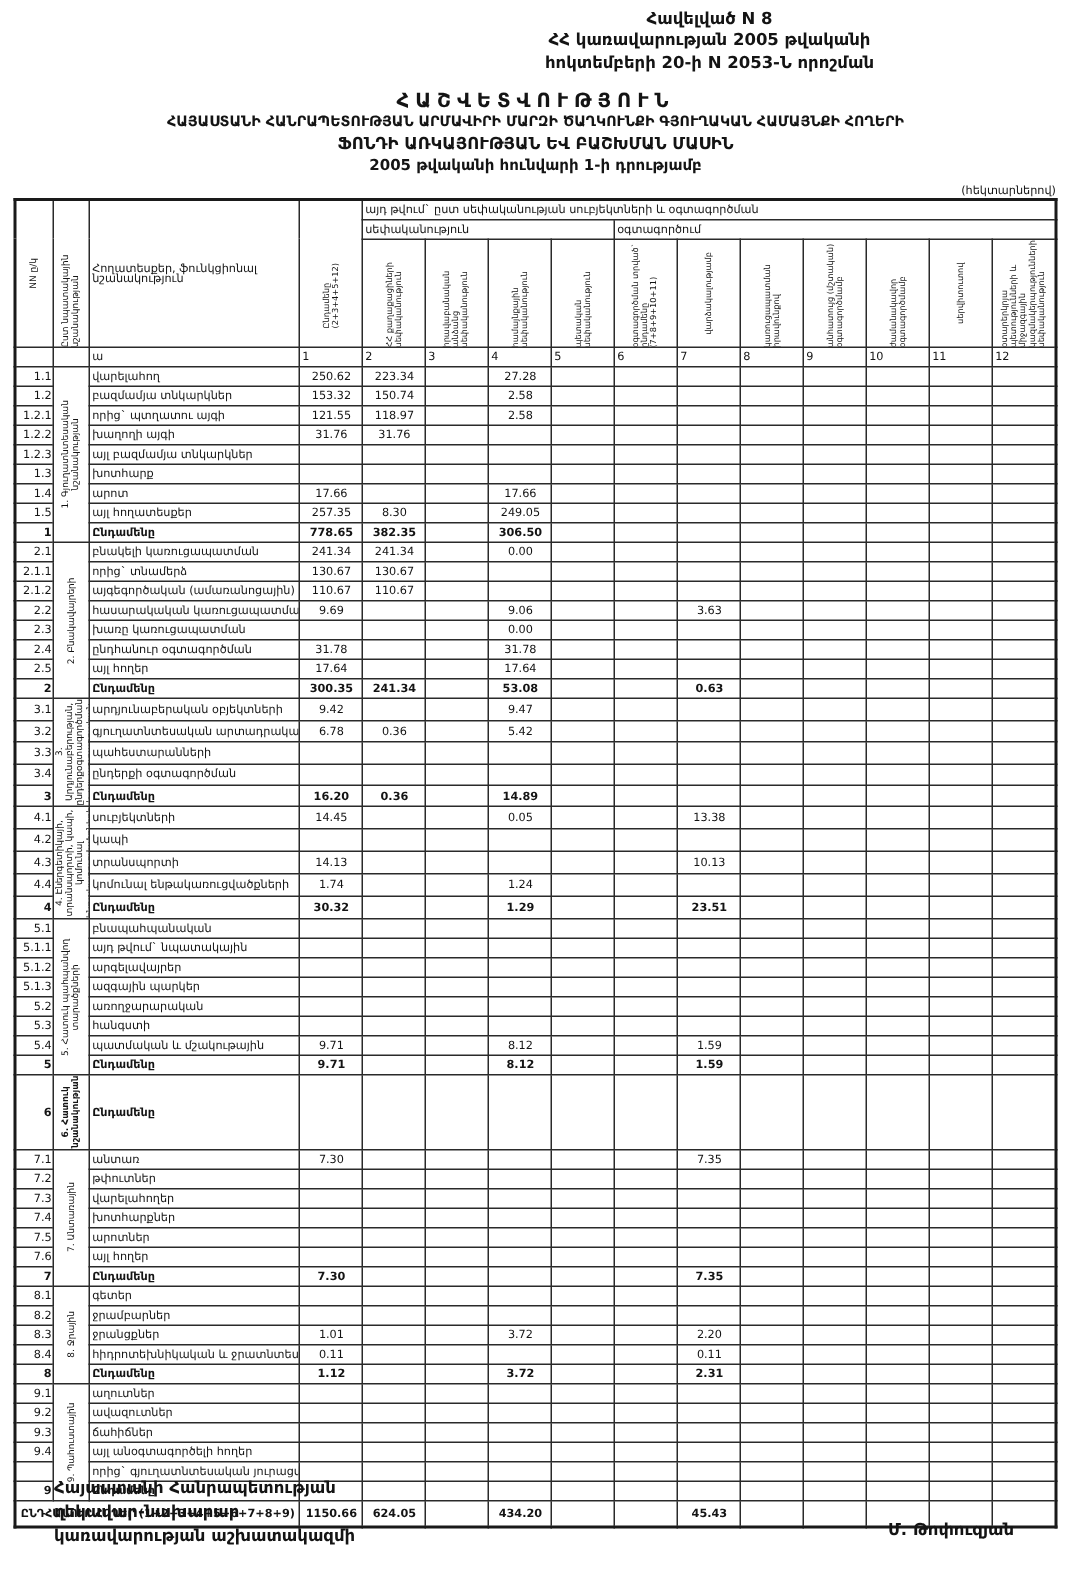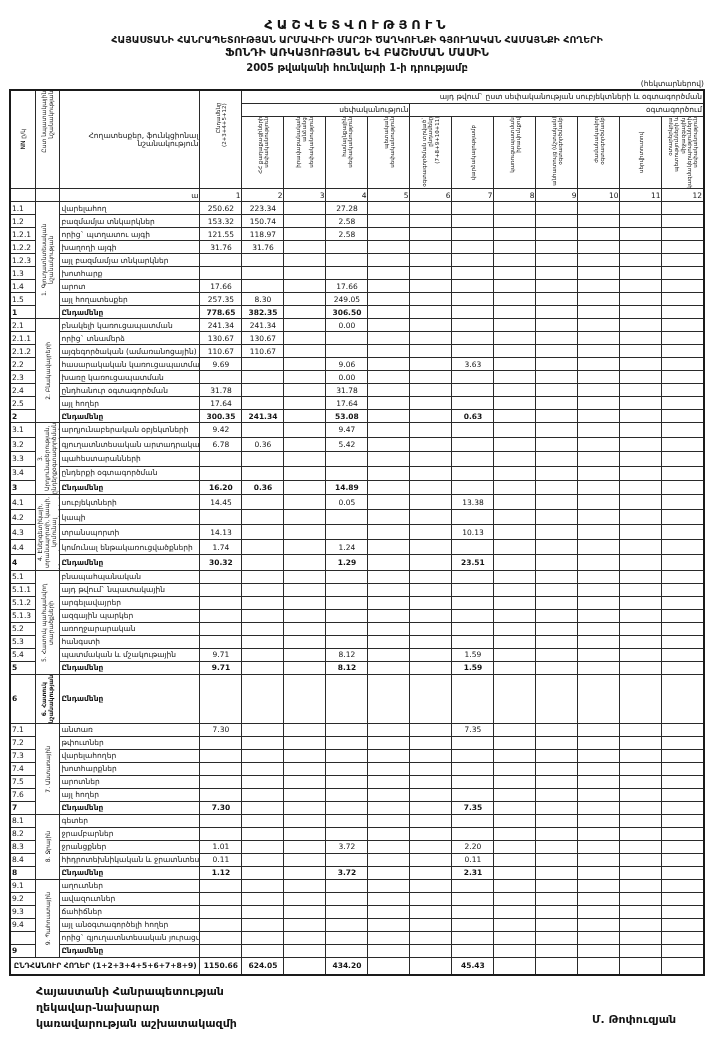--- a/index.html
+++ b/index.html
@@ -21,54 +21,59 @@
 
   .units-note { width:694px; margin:4px auto 1px auto; text-align:right;
                 font-size:7.5px; }
 
   table.balance { border-collapse:collapse; table-layout:fixed;
                   width:694px; margin:0 auto; border:2px solid #1a1a1a; }
   table.balance th, table.balance td {
     border:1px solid #2a2a2a; padding:0 1px; overflow:hidden;
     font-size:7.5px; line-height:1.05; height:12px; background:#fff;
   }
-  table.balance th { font-weight:normal; vertical-align:middle; text-align:right; }
+  table.balance th { font-weight:normal; vertical-align:middle; text-align:left; }
 
   .vtext { writing-mode:vertical-rl; transform:rotate(180deg);
            margin:0 auto; line-height:1.15; white-space:normal; }
 
   th.hA .vtext, th.hB .vtext { font-size:6px; }
   th.hC { font-size:6.5px; }
   th.hBand { font-size:6px; height:13px; }
   th.hSub { font-size:6.5px; height:13px; }
   th.hRot { height:76px; }
   th.hRot .vtext { font-size:5.5px; max-height:74px; }
   th.hNum { font-size:6.5px; height:11px; }
 
-  td.numcol { text-align:left; font-size:6.5px; }
+  td.numcol { text-align:right; font-size:6.5px; }
   td.labelcol { text-align:left; font-size:6.8px; white-space:nowrap; }
   td.datacol { text-align:center; font-size:7.5px; }
   td.groupCell { text-align:center; vertical-align:middle; }
   td.groupCell .vtext { font-size:6px; max-width:22px; }
 
   tr.sumrow td { font-weight:bold; }
   tr.tallrow td { height:32px; }
   tr.grandrow td { font-weight:bold; height:16px; }
   td.grandlabel { text-align:center; font-size:7.5px; white-space:nowrap; }
 
   .footer-left { position:absolute; left:36px; top:984px;
                  font-weight:bold; font-size:11px; line-height:1.45; }
   .footer-sign { position:absolute; left:592px; top:1013px;
                  font-weight:bold; font-size:11px; }
 </style>
 </head>
 <body>
 
 <div class="page">
 
+  <div class="appendix">
+    <div>Հավելված N 8</div>
+    <div>ՀՀ կառավարության 2005 թվականի</div>
+    <div>հոկտեմբերի 20-ի N 2053-Ն որոշման</div>
+  </div>
 
   <div class="titleblock">
     <div class="title-main">ՀԱՇՎԵՏՎՈՒԹՅՈՒՆ</div>
     <div class="title-l1">ՀԱՅԱՍՏԱՆԻ ՀԱՆՐԱՊԵՏՈՒԹՅԱՆ ԱՐՄԱՎԻՐԻ ՄԱՐԶԻ ԾԱՂԿՈՒՆՔԻ ԳՅՈՒՂԱԿԱՆ ՀԱՄԱՅՆՔԻ ՀՈՂԵՐԻ</div>
     <div class="title-l2">ՖՈՆԴԻ ԱՌԿԱՅՈՒԹՅԱՆ ԵՎ ԲԱՇԽՄԱՆ ՄԱՍԻՆ</div>
     <div class="title-l3">2005 թվականի հունվարի 1-ի դրությամբ</div>
   </div>
 
   <div class="units-note">(հեկտարներով)</div>
 

